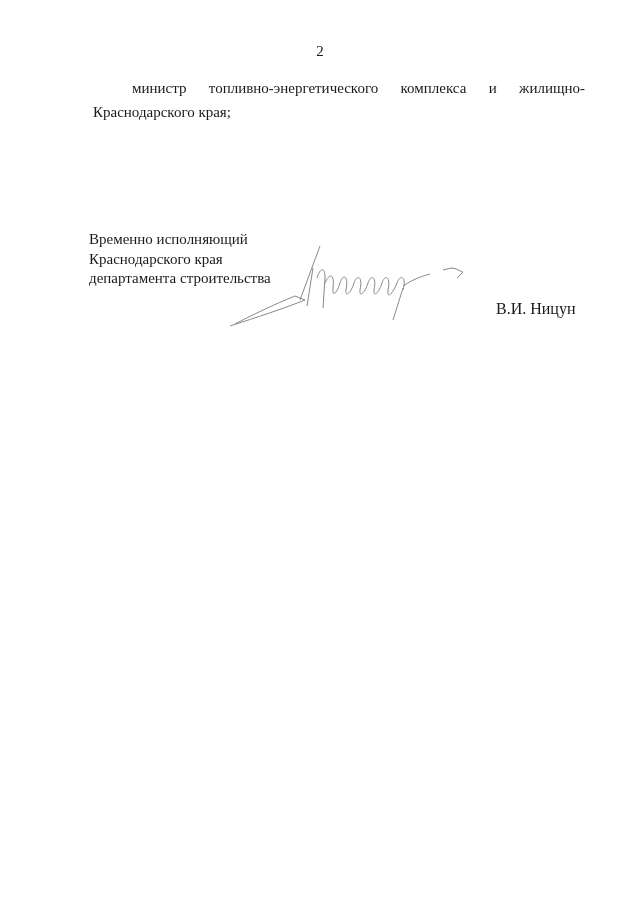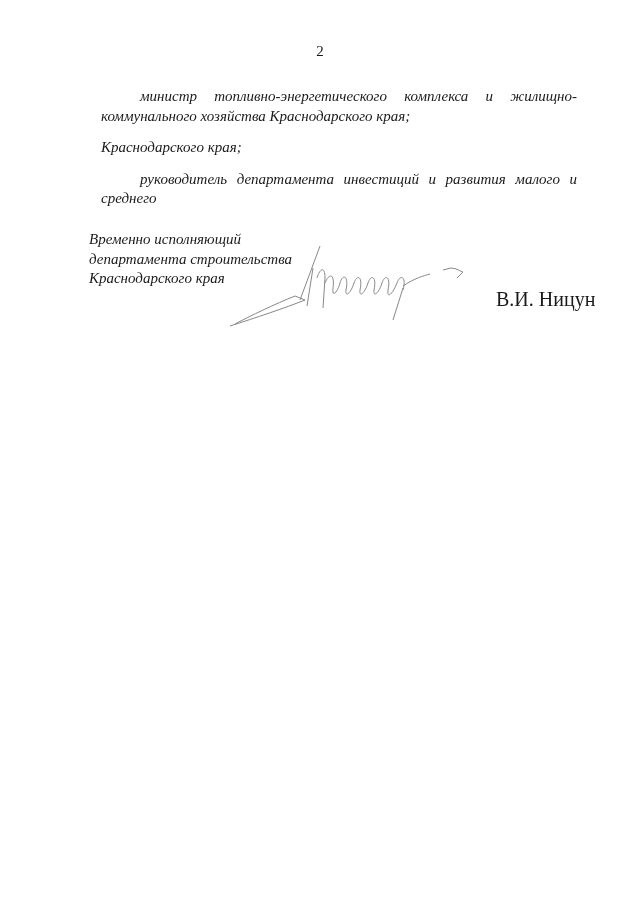--- a/index.html
+++ b/index.html
@@ -1,48 +1,46 @@
 <!DOCTYPE html>
 <html><head>
 <meta charset="utf-8">
 <style>
   html, body { margin:0; padding:0; background:#ffffff; }
   body { width:640px; height:905px; position:relative; overflow:hidden;
          font-family:"Liberation Serif", "DejaVu Serif", serif; color:#1a1a1a; }
   .page-num { position:absolute; top:43px; left:0; width:640px; text-align:center; font-size:15px; }
   .body-text { position:absolute; top:75px; left:89px; width:500px; font-size:15px; line-height:19.5px; }
-  .para { margin:12px; text-align:justify; text-align-last:left;font-style:italic; }
+  .para { margin:4px; text-align:justify; text-align-last:left; }
   .para .first { display:block; text-indent:39px; text-align:justify; text-align-last:justify; }
-  .sig-block { position:absolute; top:230px; left:89px; font-size:15px; line-height:19.5px;font-style:italic; }
+  .sig-block { position:absolute; top:230px; left:89px; font-size:15px; line-height:19.5px; }
   .sig-block div { white-space:nowrap; }
-  .signer { position:absolute; top:288px; left:496px; font-size:20px; }
+  .signer { position:absolute; top:300px; left:496px; font-size:16px; }
   .signature { position:absolute; top:238px; left:225px; width:250px; height:100px; }
 </style>
 </head>
 <body>
 
 <div class="page-num">2</div>
 
 <div class="body-text">
   <p class="para">
     <span class="first">министр топливно-энергетического комплекса и жилищно-</span>
-    <span>коммунального хозяйства Краснодарского края;</span>
   </p>
   <p class="para">
     <span>Краснодарского края;</span>
   </p>
   <p class="para">
-    <span class="first">руководитель департамента инвестиций и развития малого и среднего</span>
   </p>
 </div>
 
 <div class="sig-block">
   <div>Временно исполняющий</div>
+  <div>Краснодарского края</div>
   <div>департамента строительства</div>
-  <div>Краснодарского края</div>
 </div>
 
 <svg class="signature" viewBox="0 0 250 100" fill="none" stroke="#888" stroke-width="1">
   <path d="M5 88 C30 80 60 70 80 62 L70 58 C50 66 25 78 10 86"></path>
   <path d="M75 62 L95 8 M88 30 L82 68 M92 40 C95 30 100 28 100 40 L98 70"></path>
   <path d="M100 45 C104 35 110 35 108 50 C107 60 112 55 115 45 C118 35 124 38 121 52 C120 60 126 55 129 45 C132 36 138 38 135 52 C134 60 140 55 143 45 C146 36 152 38 149 52 C148 60 154 55 157 45 C160 36 166 38 163 52 C162 62 168 55 172 45 C175 36 182 38 178 52"></path>
   <path d="M178 50 L168 82 M178 48 C190 40 198 38 205 36"></path>
   <path d="M218 32 L226 30 C232 30 236 34 238 34 L232 40"></path>
 </svg>
 

